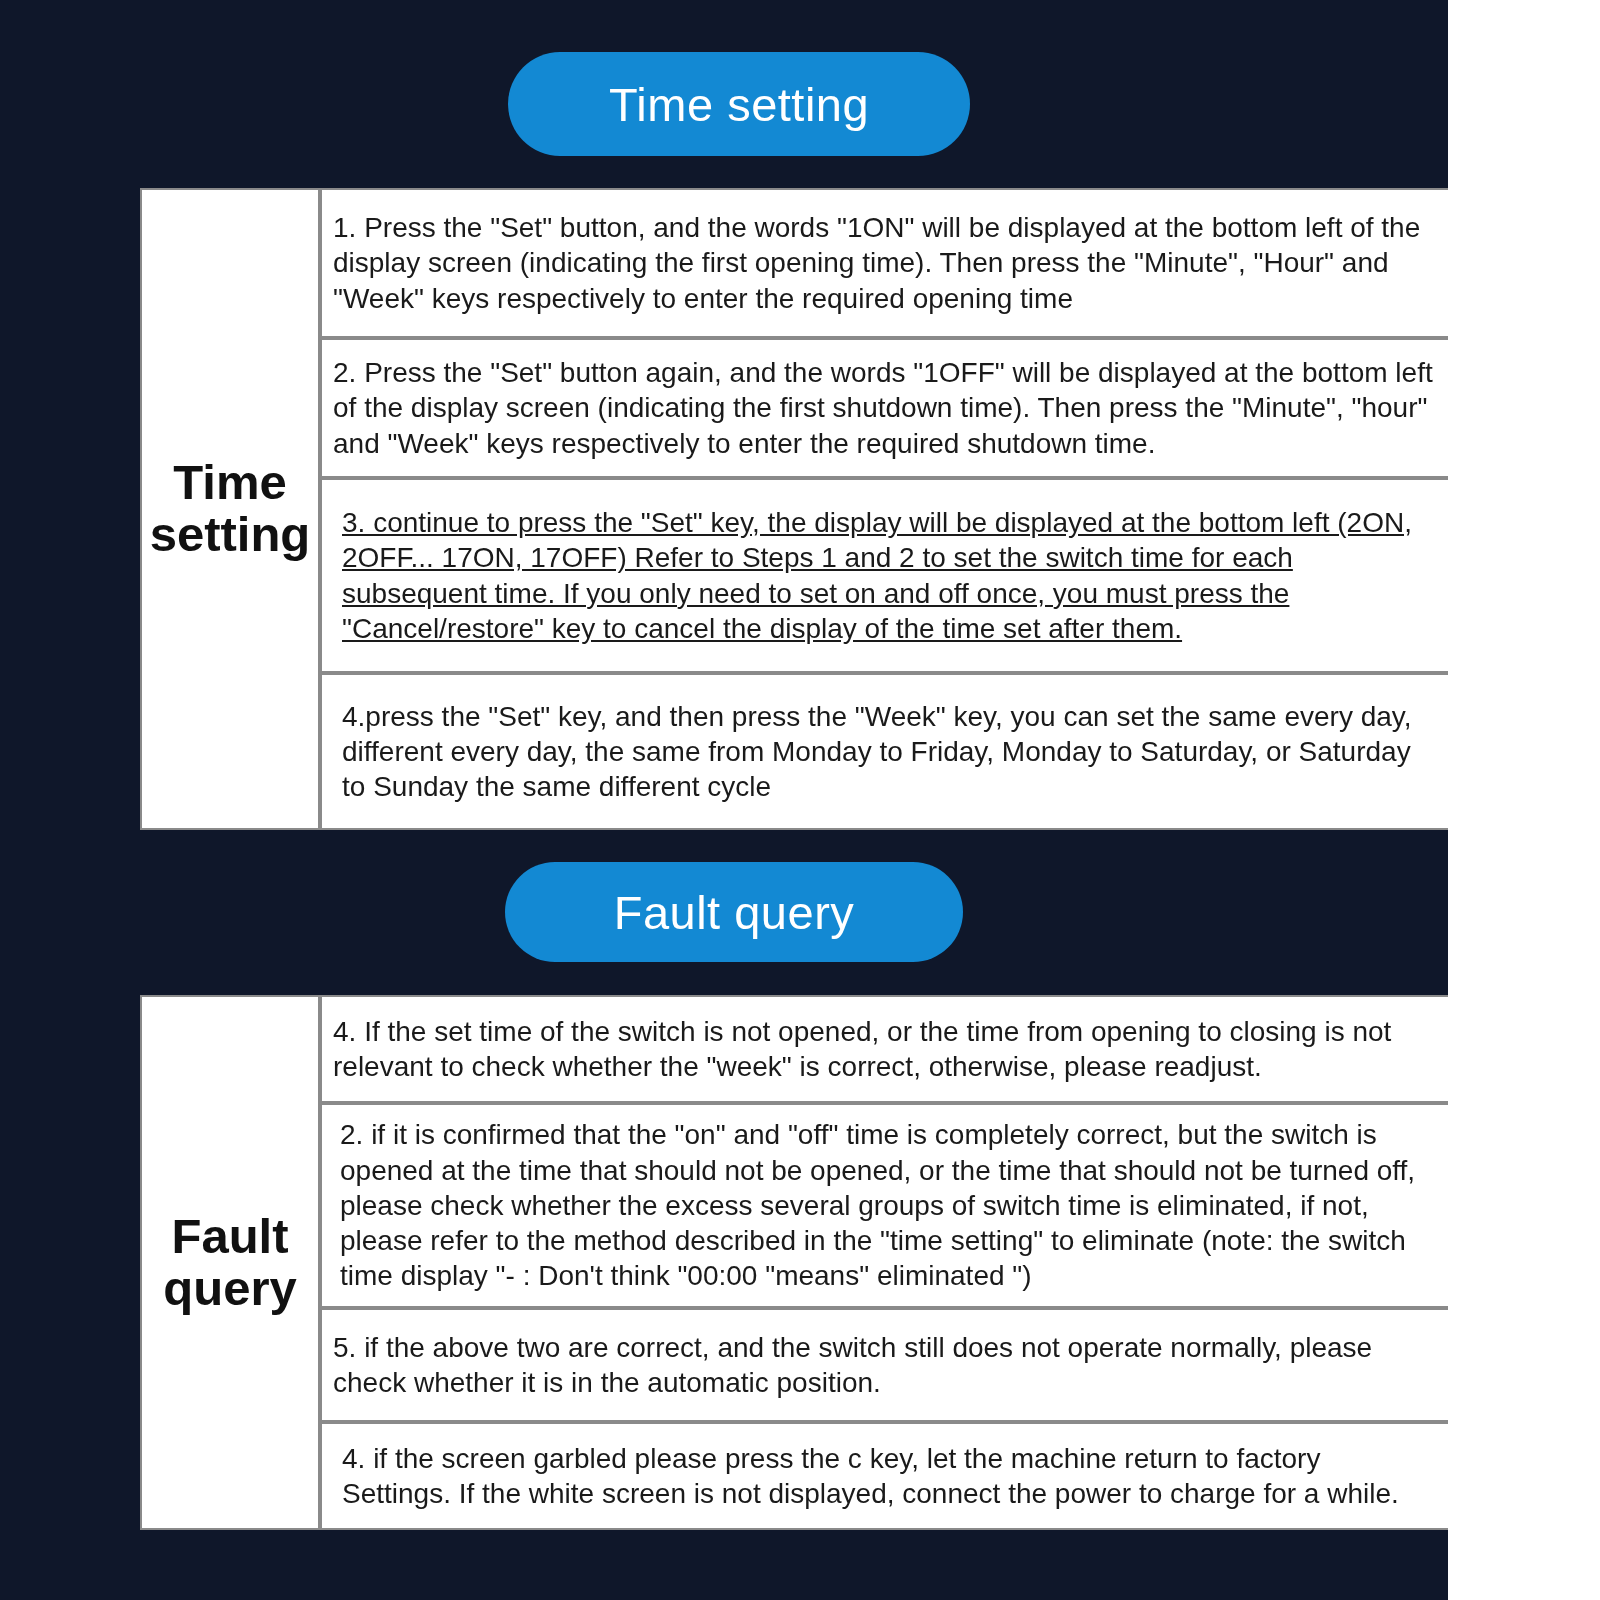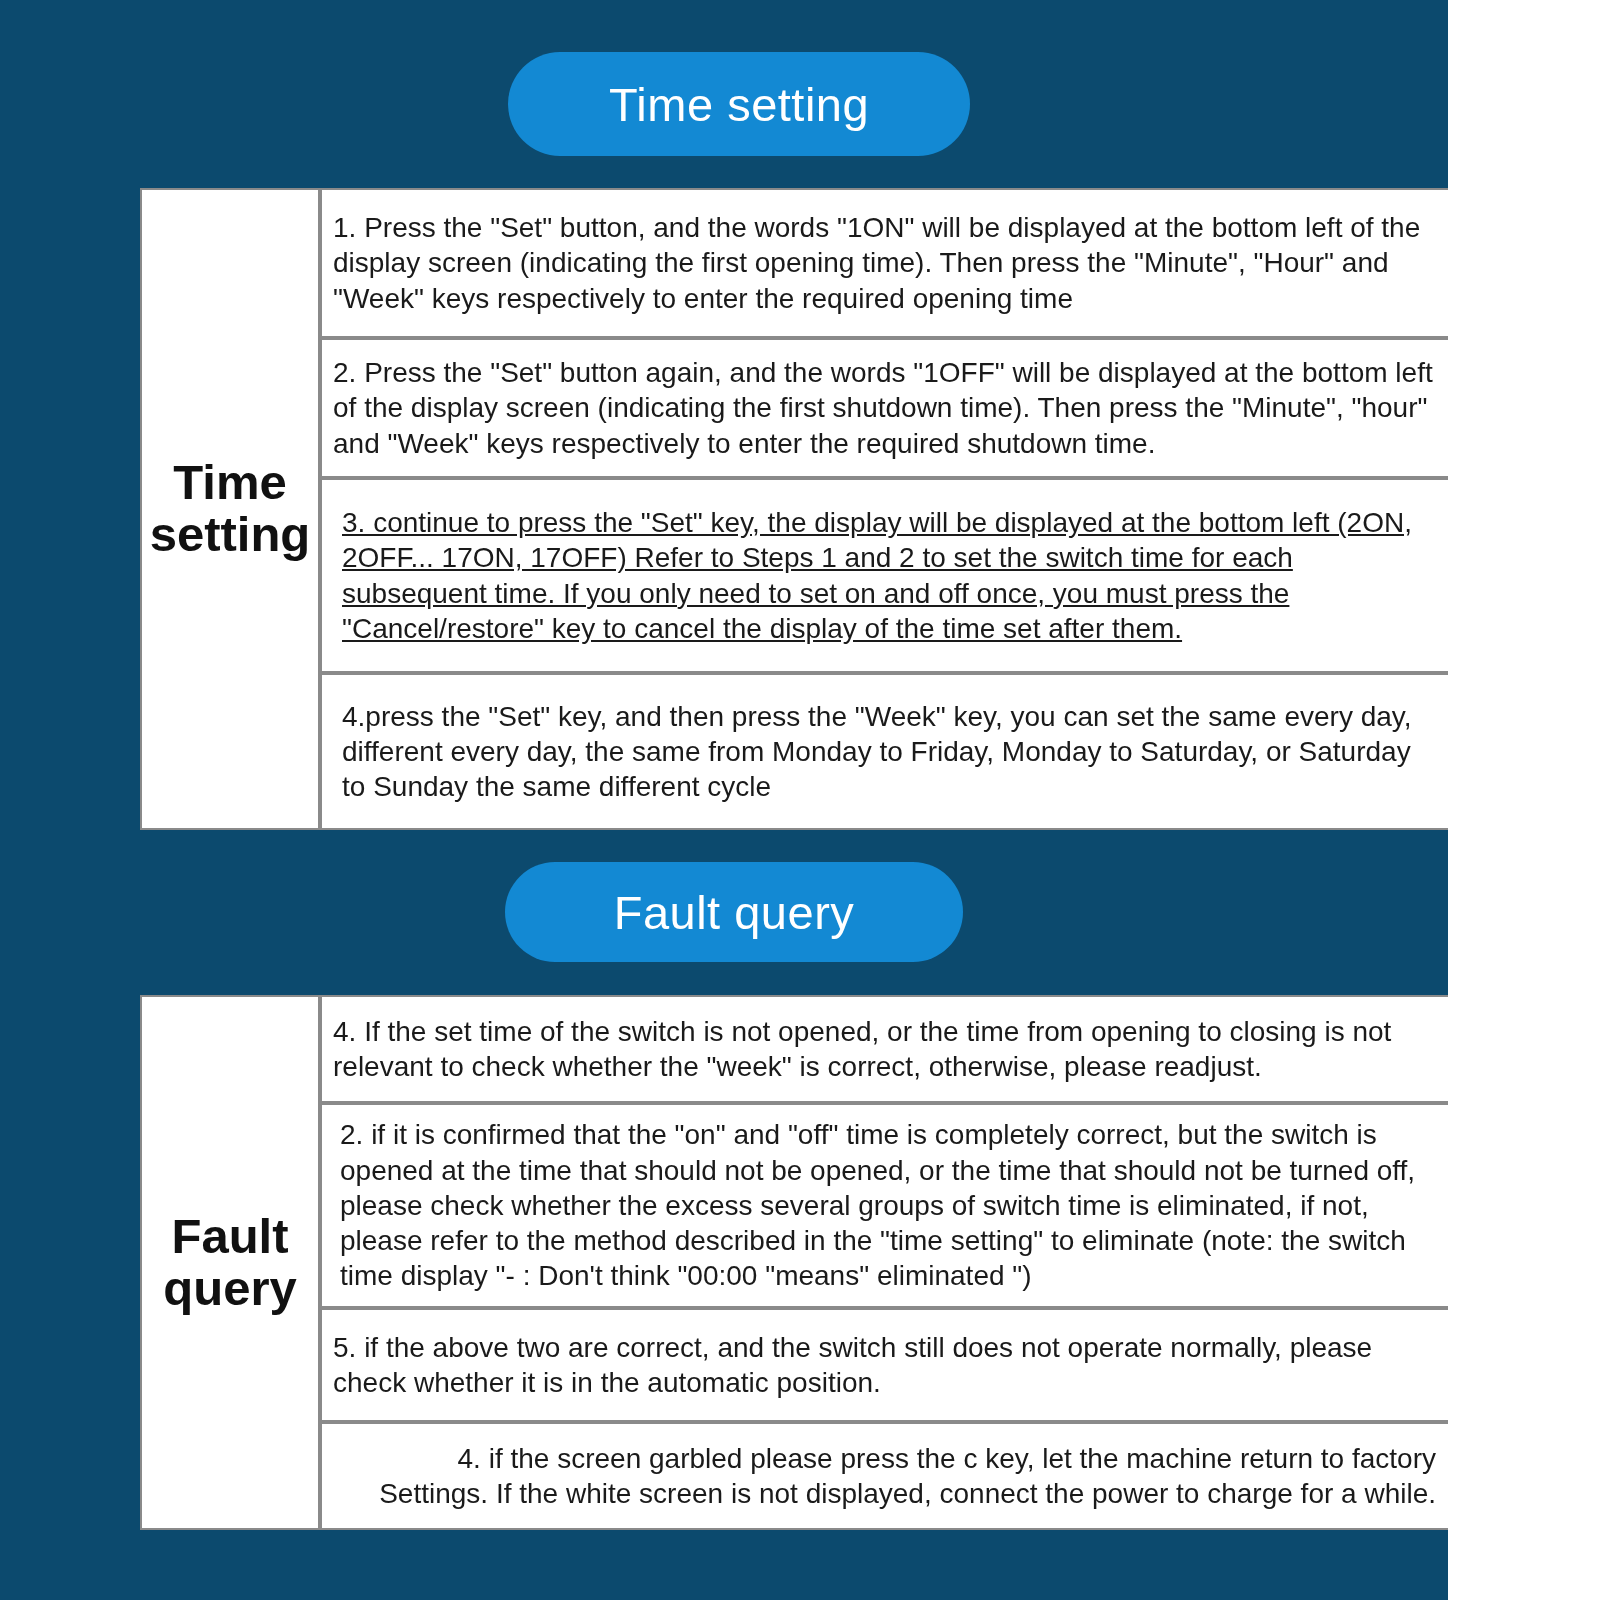--- a/index.html
+++ b/index.html
@@ -4,21 +4,21 @@
 <style>
   html, body {
     margin: 0;
     padding: 0;
     background: #ffffff;
   }
   .page {
     position: relative;
     width: 1448px;
     height: 1600px;
-    background: #0c4a6e;
+    background: #0f172a;
     font-family: "Liberation Sans", sans-serif;
     color: #191919;
     overflow: hidden;
   }
   .pill {
     position: absolute;
     background: var(--accent-color, #1389d3);
     color: #ffffff;
     display: flex;
     align-items: center;
@@ -72,21 +72,21 @@
     color: #1a1a1a;
     padding: 10px 14px 10px 11px;
   }
   .grid-1 tr:nth-child(1) td.body-cell { height: 150px; }
   .grid-1 tr:nth-child(2) td.body-cell { height: 140px; }
   .grid-1 tr:nth-child(3) td.body-cell { height: 195px; padding-left: 20px; text-decoration: underline; }
   .grid-1 tr:nth-child(4) td.body-cell { height: 157px; padding-left: 20px; }
   .grid-2 tr:nth-child(1) td.body-cell { height: 108px; }
   .grid-2 tr:nth-child(2) td.body-cell { height: 205px; padding-left: 18px; }
   .grid-2 tr:nth-child(3) td.body-cell { height: 114px; }
-  .grid-2 tr:nth-child(4) td.body-cell { height: 108px; padding-left: 20px; text-align: right; }
+  .grid-2 tr:nth-child(4) td.body-cell { height: 108px; padding-left: 20px; }
 </style>
 </head>
 <body>
 
 <div class="page">
 
   <div class="pill pill-1">Time setting</div>
 
   <table class="grid grid-1">
     <tbody>

